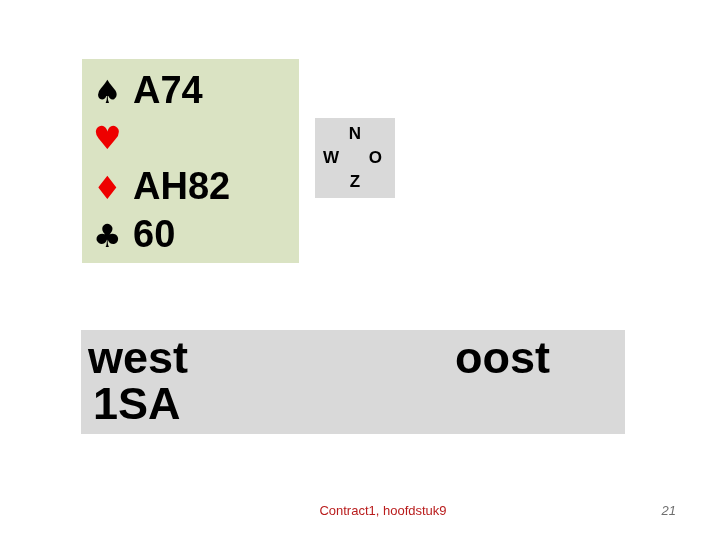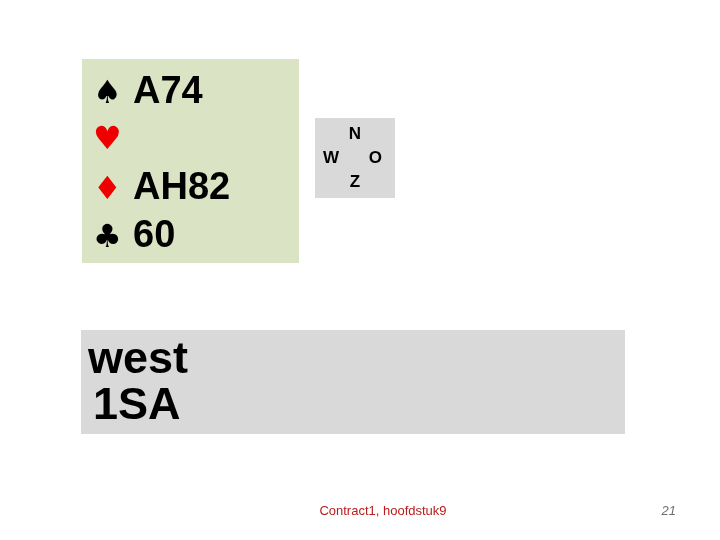--- a/index.html
+++ b/index.html
@@ -122,19 +122,20 @@
       <span>W</span>
       <span>O</span>
     </div>
     <div class="compass-row">
       <span>Z</span>
     </div>
   </div>
 
   <div class="bid-bar" style="background-color: rgb(217, 217, 217);">
     <span class="bid-west">west</span>
+    <span class="bid-oost">oost</span>
     <span class="bid-1sa">1SA</span>
   </div>
 
   <div class="footer-text" style="color: #b91c1c; padding-left: 23px;">Contract1, hoofdstuk9</div>
   <div class="page-number" style="color: rgb(110, 110, 110); font-style: italic;">21</div>
 
 </div>
 
 </body></html>

